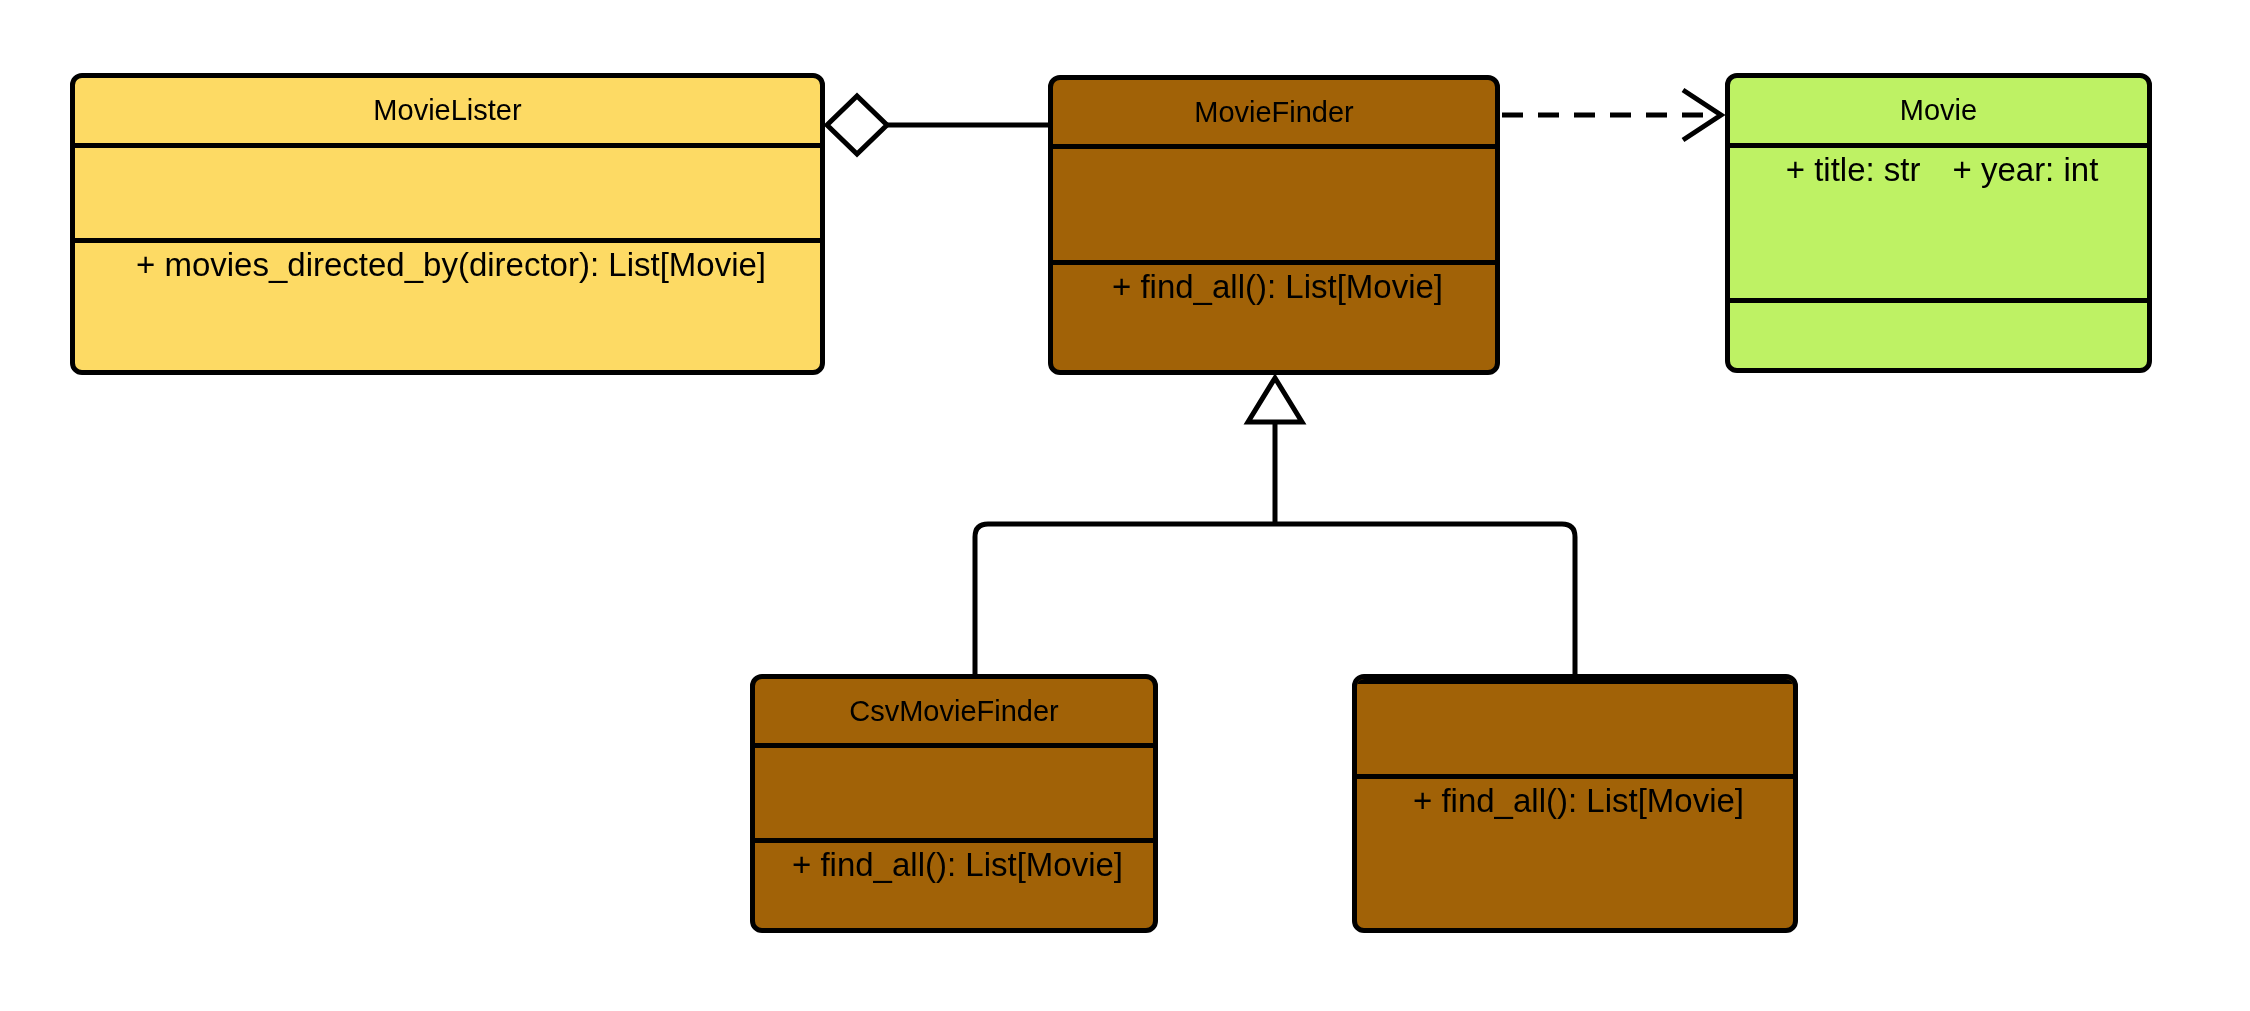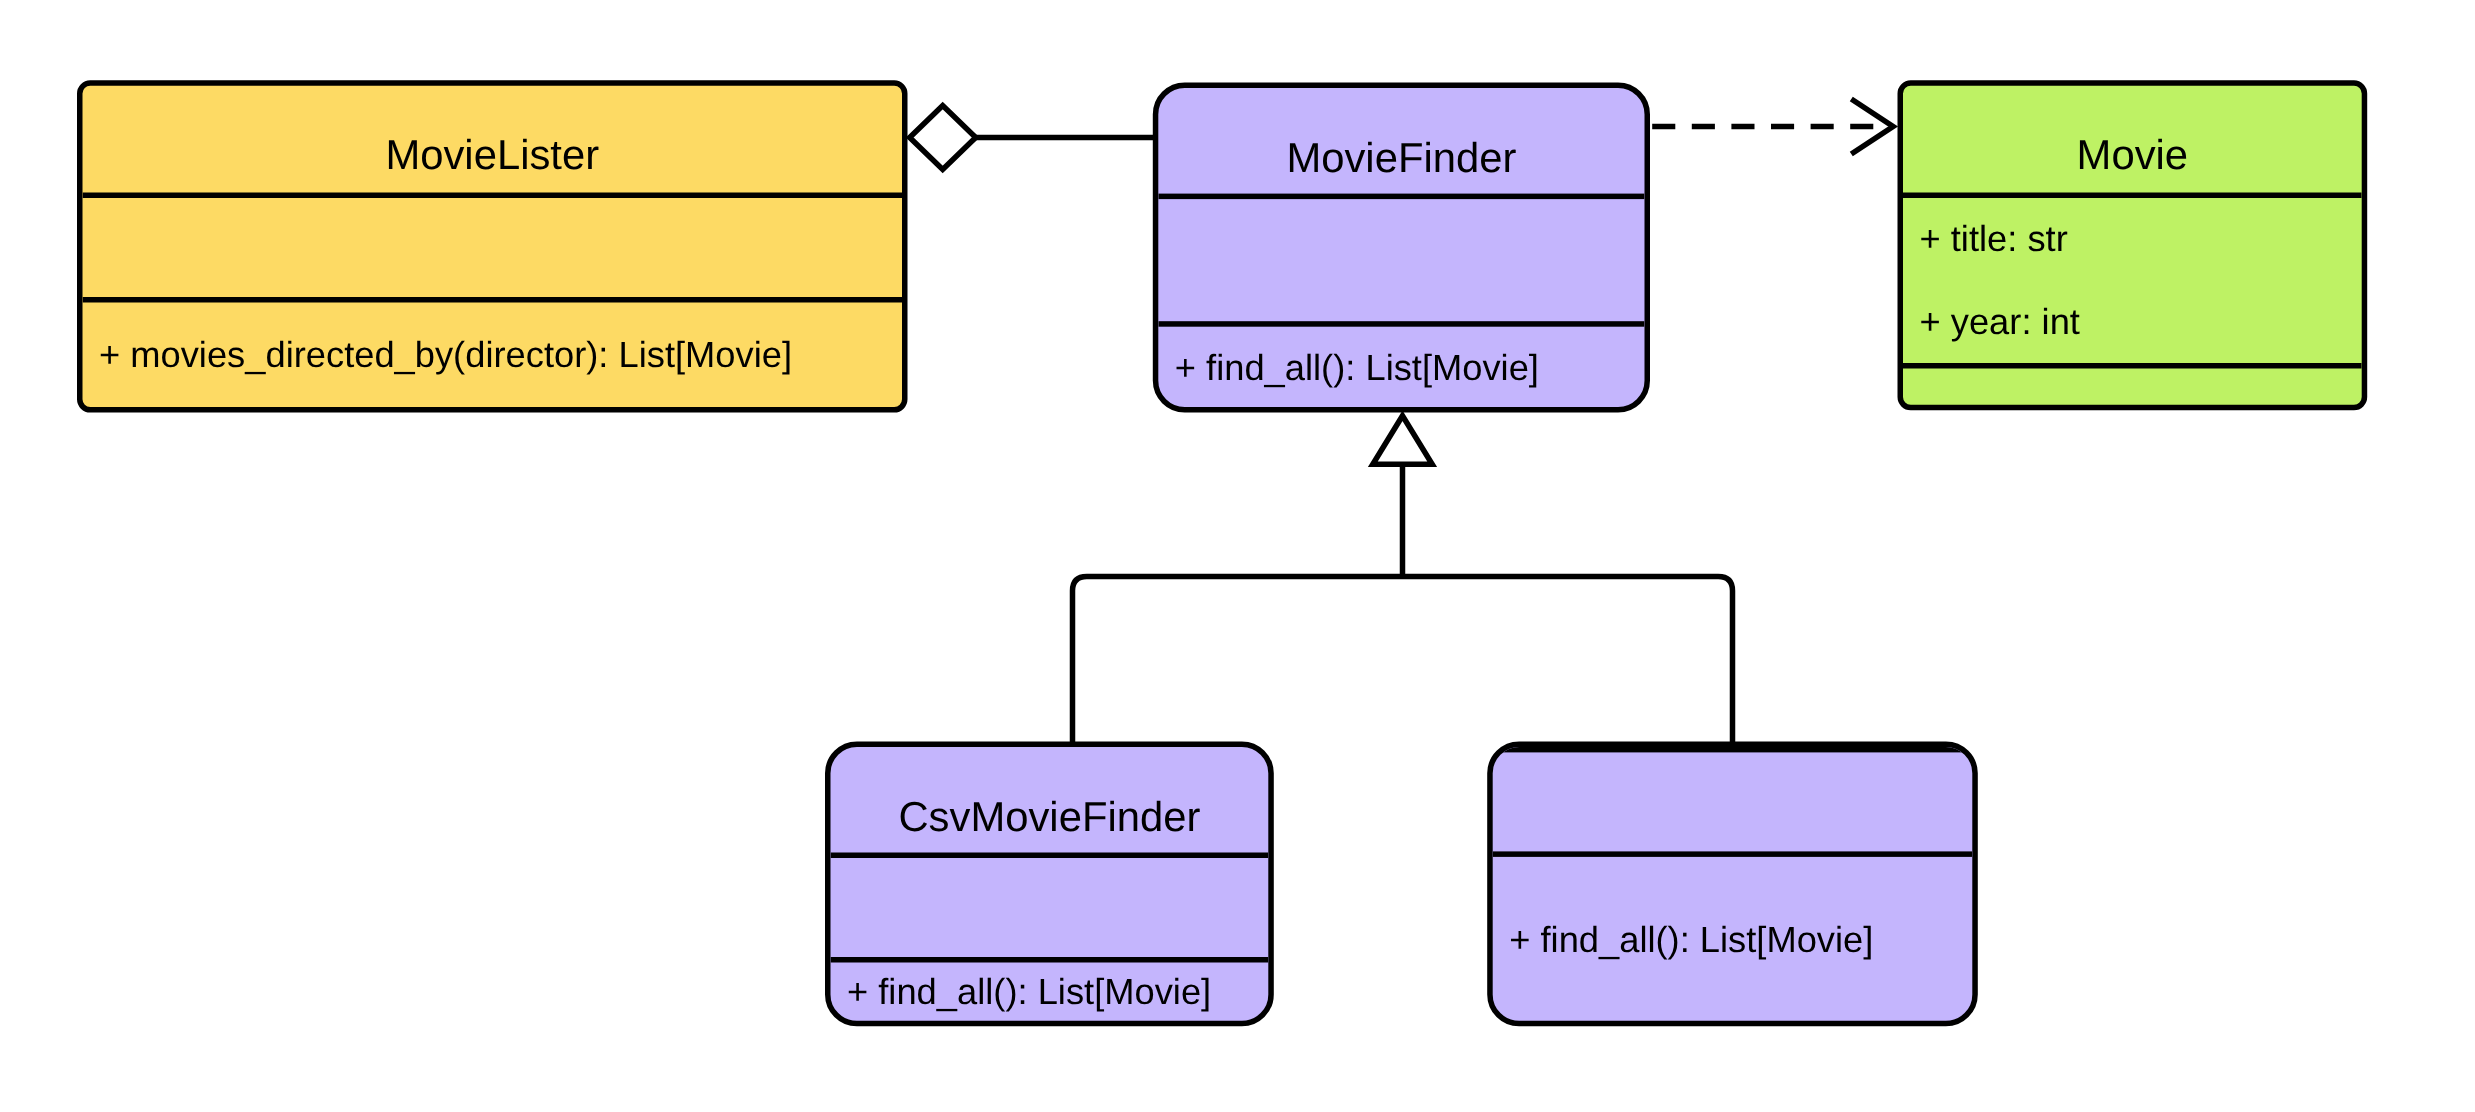--- a/index.html
+++ b/index.html
@@ -25,36 +25,34 @@
   .uml-class {
     position: absolute;
     box-sizing: border-box;
     border: 5px solid #000000;
     border-radius: 12px;
     display: flex;
     flex-direction: column;
     overflow: hidden;
   }
   .fill-yellow { background: #FDDA64; }
-  .fill-green  { background: #c4b5fd; border-radius: 29px; }
+  .fill-green  { background: #a16207; }
   .fill-blue   { background: #bef264; }
   .uml-title {
     display: flex;
     align-items: center;
     justify-content: center;
-    font-size: 38px;
+    font-size: 29px;
     flex: 0 0 auto;
-    margin-top: 32px;
   }
   .uml-section {
     border-top: 5px solid #000000;
     box-sizing: border-box;
     flex: 0 0 auto;
     display: flex;
-    flex-direction: column;
     justify-content: center;
     padding-left: 15px;
     padding-right: 8px;
     gap: 32px;
   }
   .uml-section.grow { flex: 1 1 auto; }
   .member {
     font-size: 33px;
     line-height: 44px;
     white-space: nowrap;

